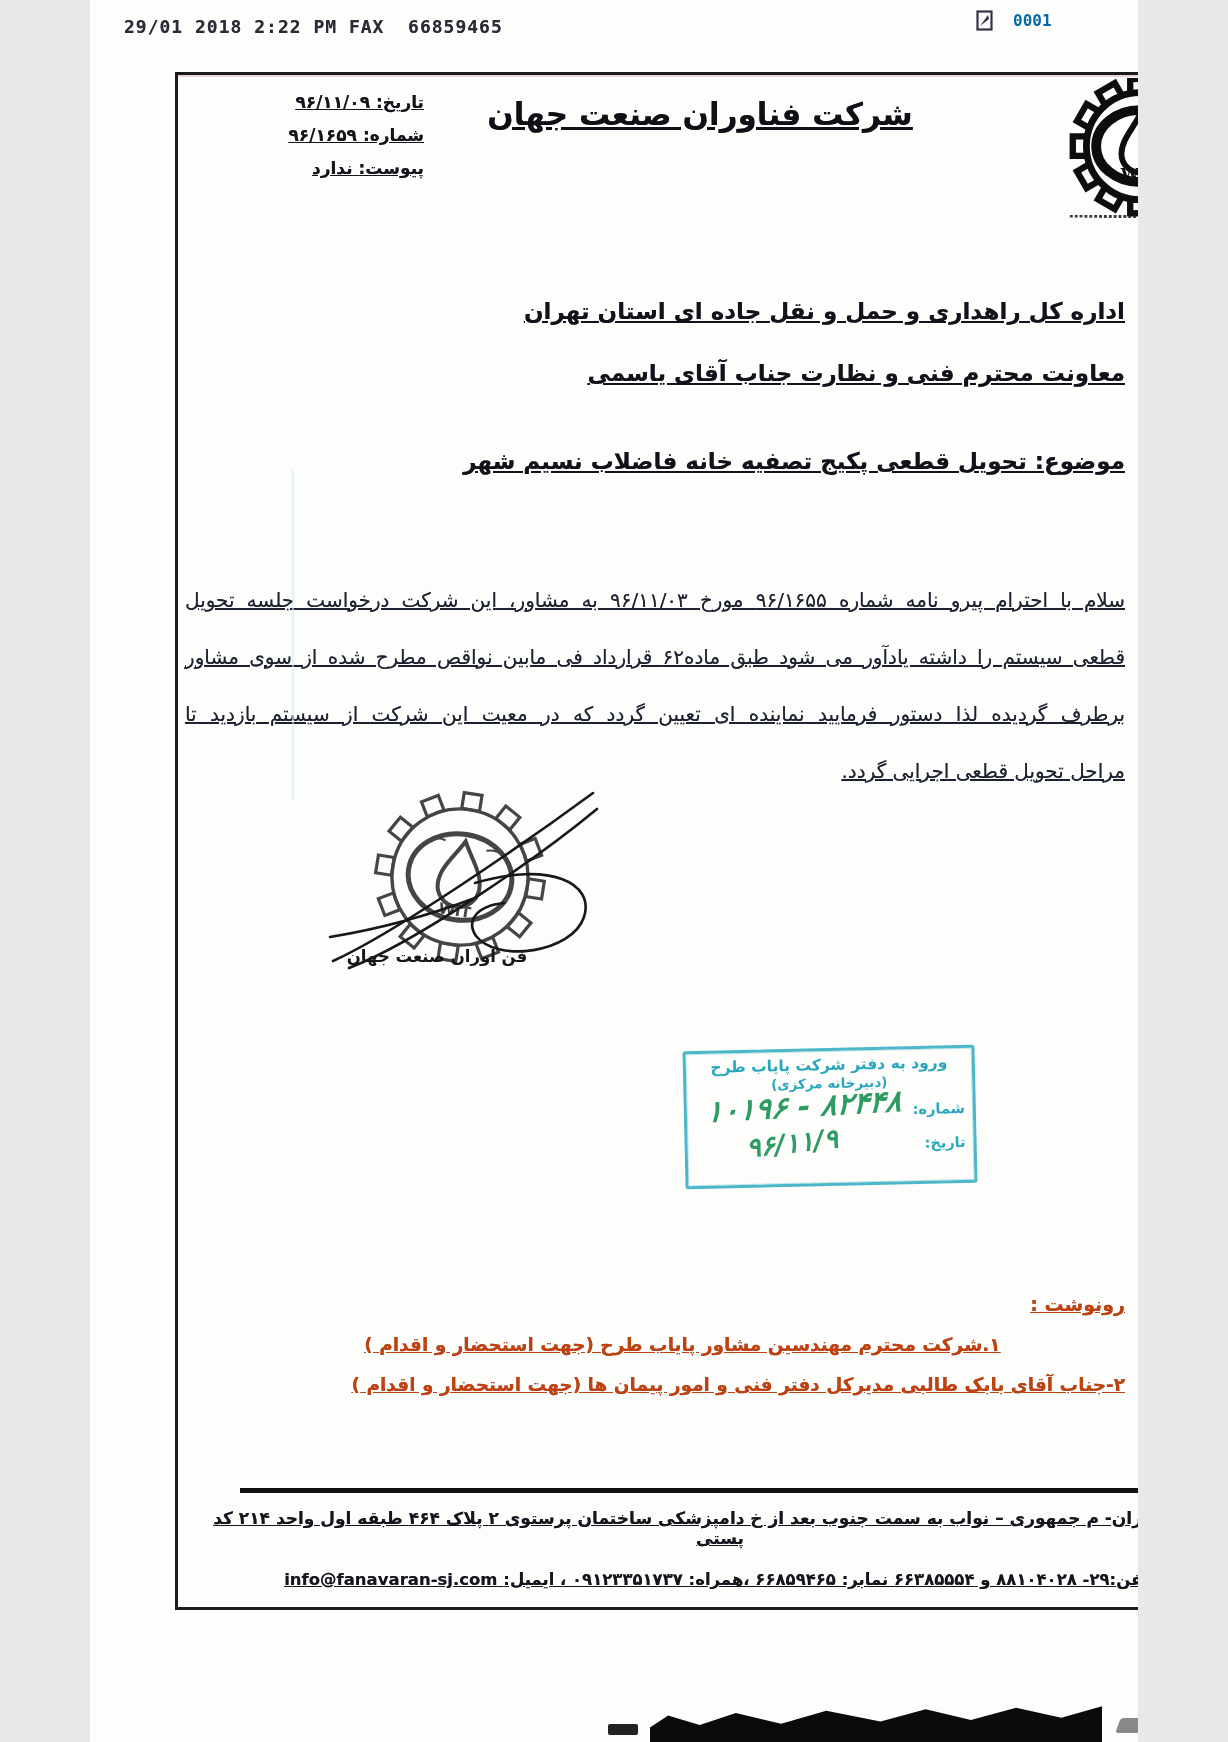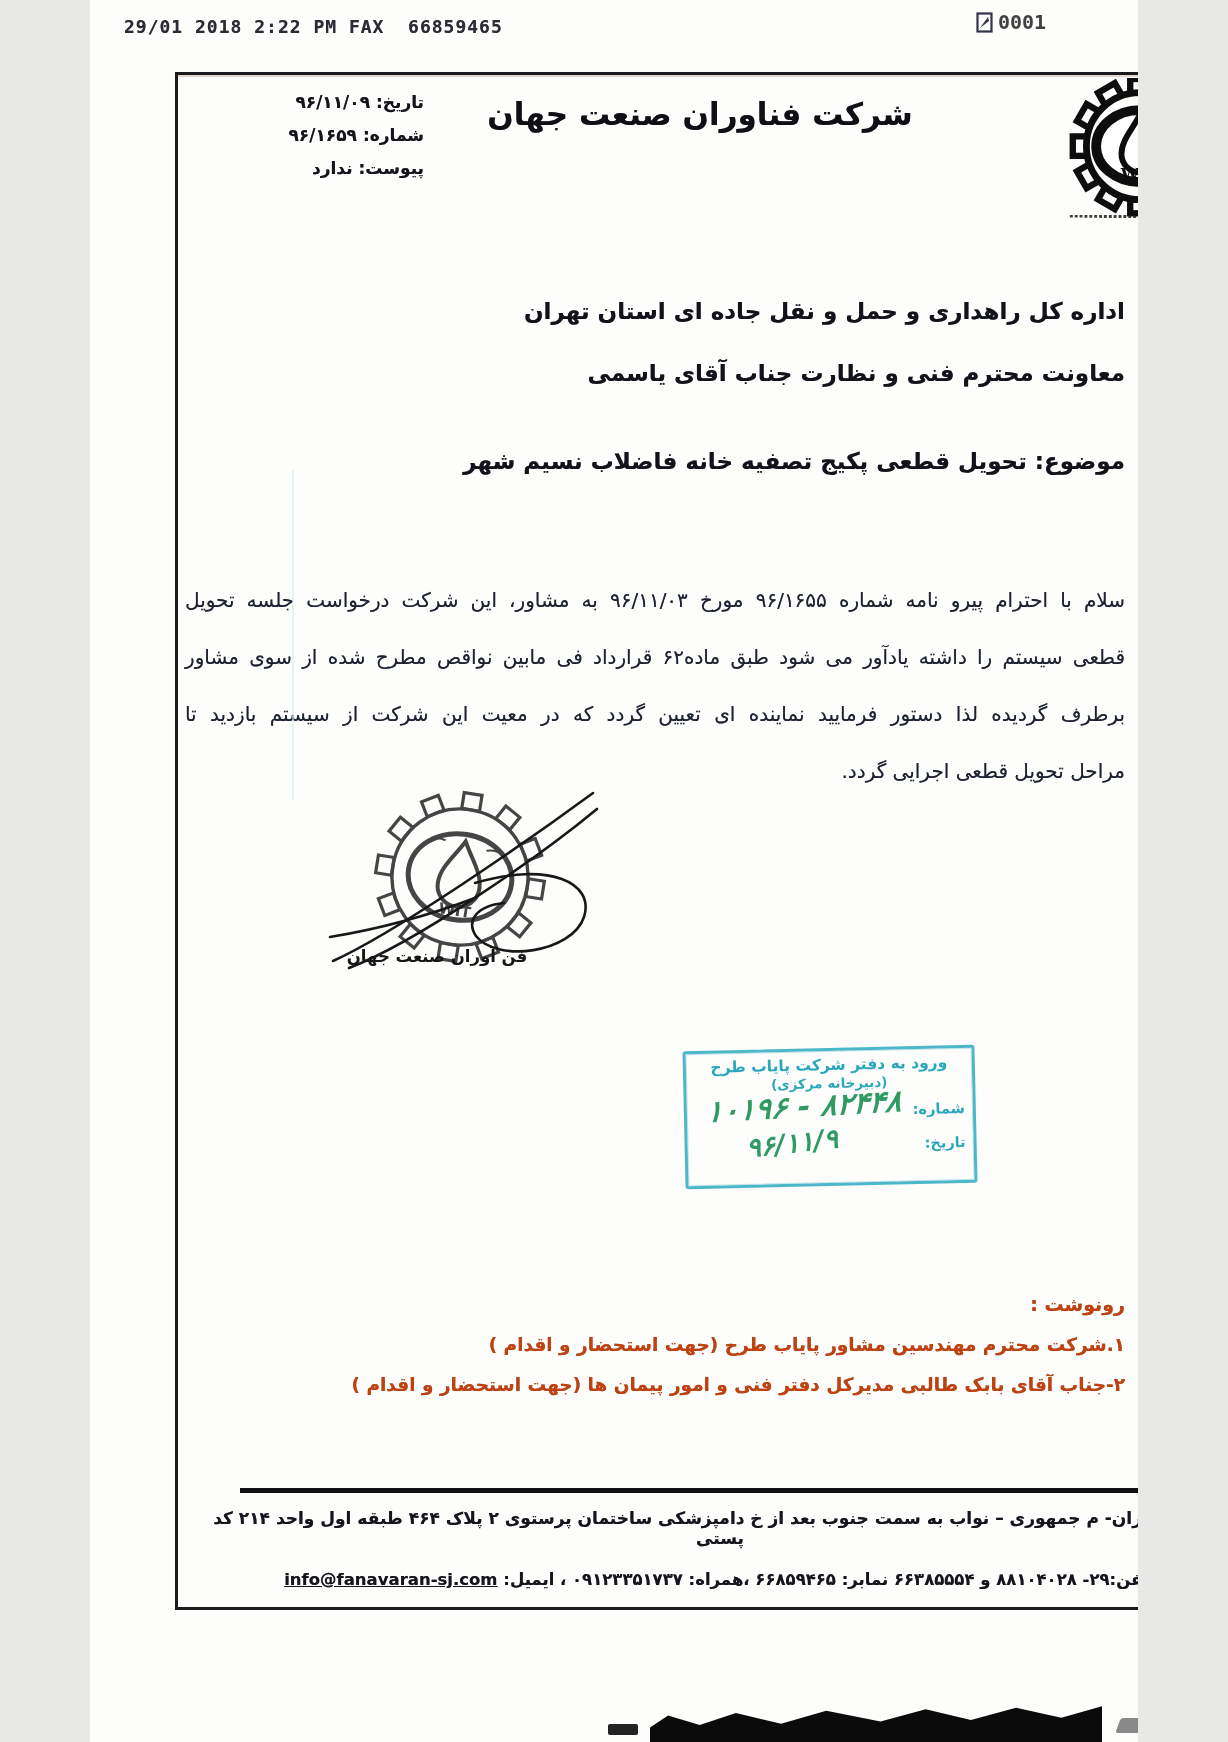--- a/index.html
+++ b/index.html
@@ -10,30 +10,30 @@
   }
   
   .fax-line{
     position:absolute; left:34px; top:16px;
     font-family:"DejaVu Sans Mono", monospace;
     font-size:18px; font-weight:bold; color:#2b2c36;
     letter-spacing:1px; white-space:pre;
     text-shadow:0 0 .6px rgba(40,20,40,.55);
   }
   .page-counter{
-    position:absolute; left:886px; top:10px; display:flex; align-items:center; gap:5px;
-    font-family:"DejaVu Sans Mono", monospace; font-size:20px; font-weight:bold; color:#404040;
+    position:absolute; left:886px; top:10px; display:flex; align-items:center; gap:20px;
+    font-family:"DejaVu Sans Mono", monospace; font-size:16px; font-weight:bold; color:#0369a1;
   }
   
   .frame{
     position:absolute; left:85px; top:72px; width:1081px; height:1532px;
     border:3px solid #1b1b1e; border-right-width:2px;
     box-shadow:inset 0 2px 0 rgba(120,40,40,.18);
   }
-  .ltext{ text-shadow:0 0 .5px rgba(18,18,45,.55); }
+  .ltext{ text-shadow:0 0 .5px rgba(18,18,45,.55);text-decoration:underline; }
   
   .meta{
     position:absolute; left:124px; top:92px; width:210px;
     direction:rtl; text-align:right; font-size:17px; font-weight:bold; color:#14141b;
   }
   .meta .row{ margin-bottom:13px; }
   .company{
     position:absolute; left:360px; top:96px; width:500px;
     direction:rtl; text-align:center; font-size:31px; font-weight:bold; color:#0f0f15;
   }
@@ -67,21 +67,21 @@
   .entry-stamp .lbl{ font-size:14.5px; font-weight:bold; padding-top:8px; }
   .entry-stamp .hw{
     flex:1; text-align:center; color:#2f9b62; font-weight:600;
     font-style:italic;
   }
   .entry-stamp .hw.num{ font-size:30px; line-height:30px; transform:skewX(-7deg) rotate(-2deg) translateY(-4px); }
   .entry-stamp .hw.dat{ font-size:27px; line-height:27px; transform:rotate(-5deg) translate(-18px,-2px); }
   
   .cc{ position:absolute; left:150px; width:885px; direction:rtl; text-align:right; color:#c2410c; }
   .cc-h{ top:1293px; font-size:19px; font-weight:bold; }
-  .cc-1{ top:1334px; font-size:18.5px; font-weight:600; }
+  .cc-1{ top:1334px; font-size:18.5px; font-weight:600;text-align:center; }
   .cc-2{ top:1374px; font-size:18.5px; font-weight:600; }
   
   .footer-sep{ position:absolute; left:150px; top:1488px; width:1014px; height:5px; background:#101012; }
   .fline{ position:absolute; left:110px; width:1040px; direction:rtl; text-align:center;
           font-weight:bold; color:#15151d; }
   .f-address{ top:1508px; font-size:17px; }
   .f-postal{ top:1540px; font-size:17px; letter-spacing:2px; }
   .f-phone{ top:1570px; font-size:16.5px; }
   .email{ text-decoration:underline; direction:ltr; unicode-bidi:embed; font-family:"DejaVu Sans", sans-serif; }
   

